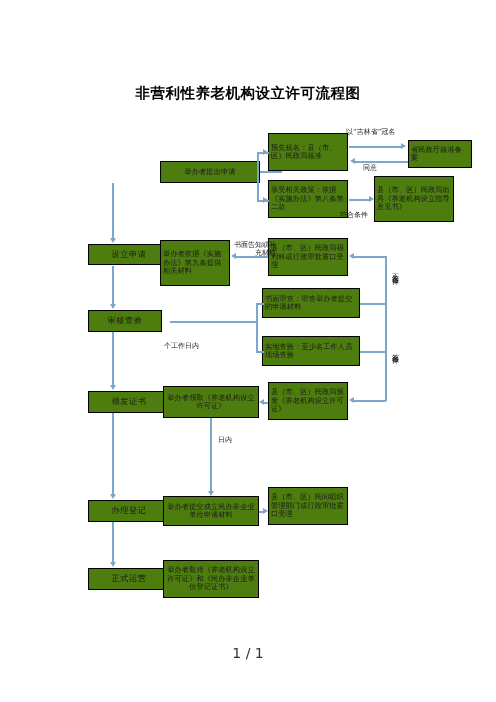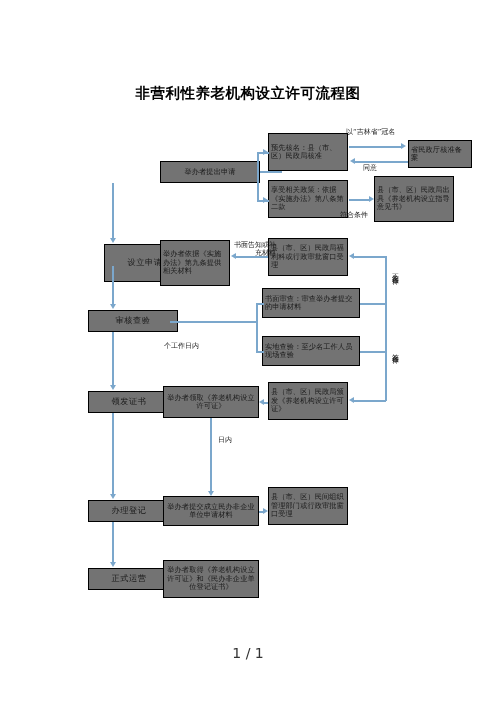--- a/index.html
+++ b/index.html
@@ -19,21 +19,21 @@
     font-weight:bold;
     letter-spacing:0.5px;
     color:#000;
     font-family:"DejaVu Sans","Liberation Sans",sans-serif;
   }
 
   .node{
     position:absolute;
     box-sizing:border-box;
     border:1.4px solid #000000;
-    background:#737373;
+    background:#4d7c0f;
     color:#1a1a1a;
     display:flex;
     align-items:center;
     justify-content:center;
     text-align:center;
     line-height:1.18;
     padding:1px 2px;
     font-family:"DejaVu Sans","Liberation Sans",sans-serif;
   }
   .node span{display:block;width:100%;}
@@ -100,25 +100,25 @@
   }
 </style>
 </head>
 <body>
 
 <div id="page">
 
   <div id="title">非营利性养老机构设立许可流程图</div>
 
 
-  <div class="node stage" style="left:104px;top:244px;width:82px;height:38px;">
+  <div class="node stage" style="left:88px;top:244px;width:82px;height:21px;">
     <span>设立申请</span>
   </div>
 
-  <div class="node stage" style="left:88px;top:310px;width:90px;height:22px;">
+  <div class="node stage" style="left:88px;top:310px;width:74px;height:22px;">
     <span>审核查验</span>
   </div>
 
   <div class="node stage" style="left:88px;top:391px;width:82px;height:22px;">
     <span>领发证书</span>
   </div>
 
   <div class="node stage" style="left:88px;top:500px;width:82px;height:22px;">
     <span>办理登记</span>
   </div>

